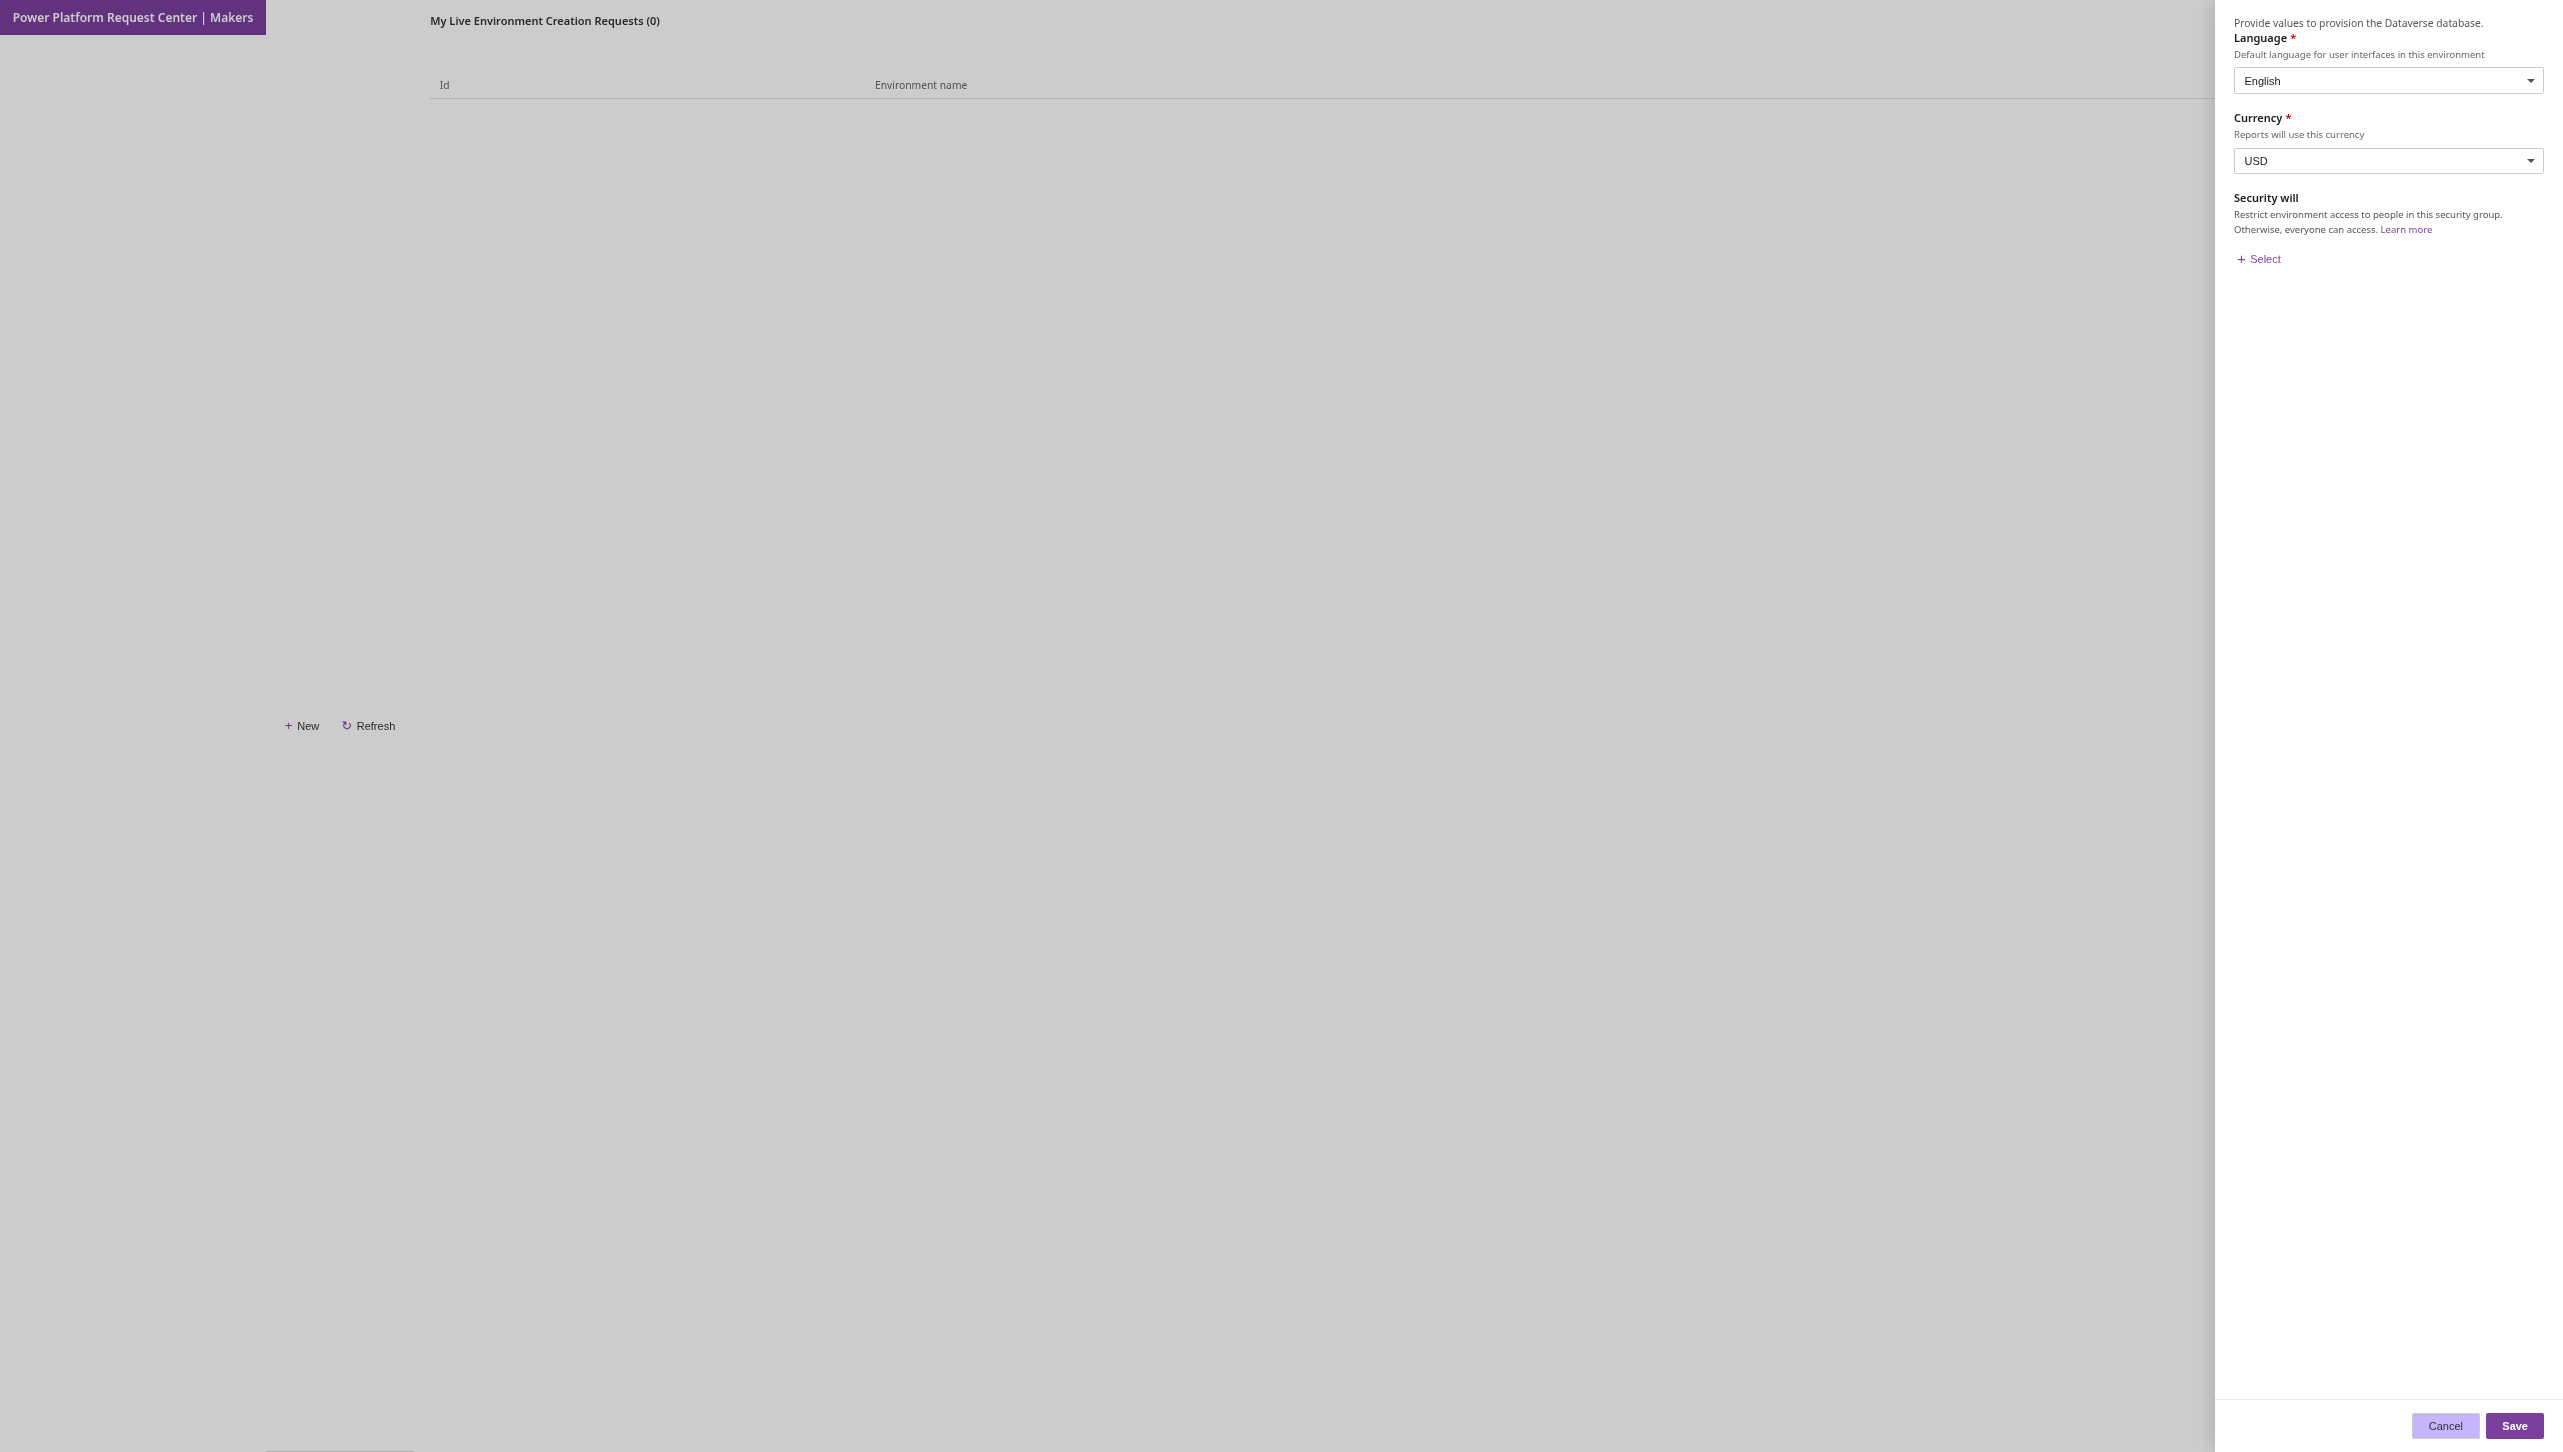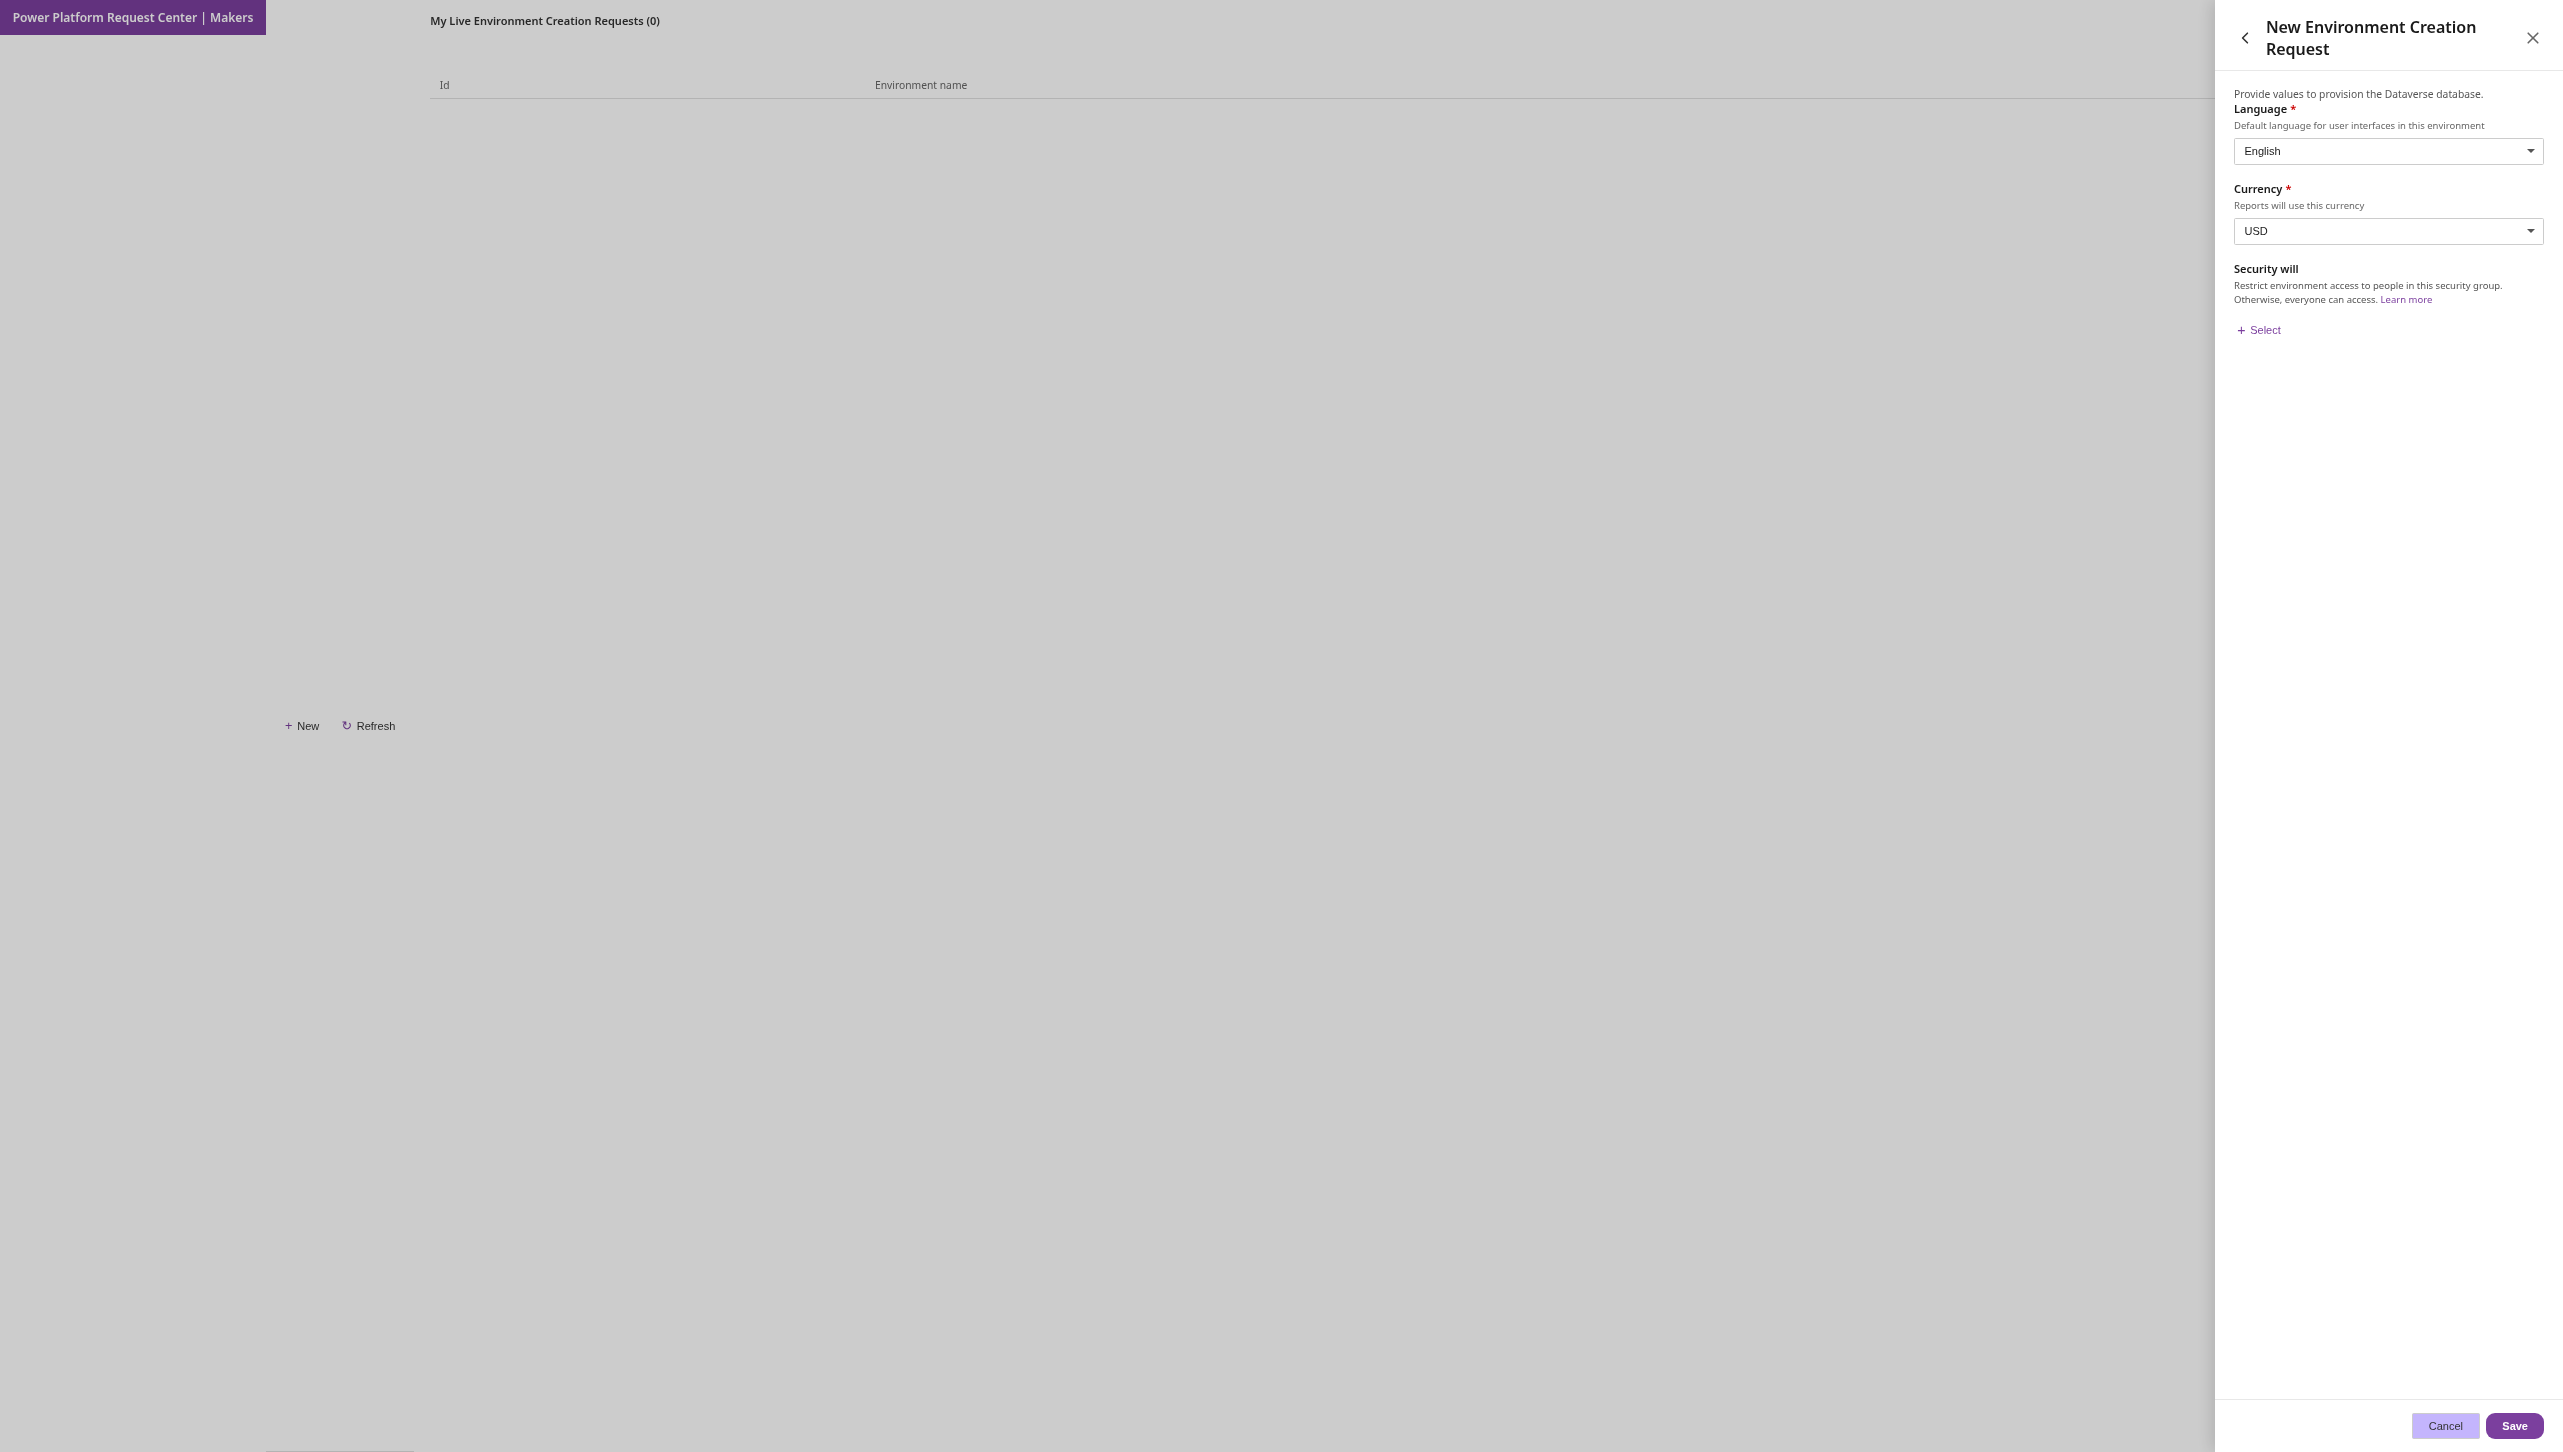--- a/index.html
+++ b/index.html
@@ -271,21 +271,21 @@
       border-radius: 1.6px;
       font-size: 11px;
       cursor: pointer;
       color: #333;
     }
 
     .btn-save {
       padding: 6.3px 16px;
       border: none;
       background: #7B3F9E;
-      border-radius: 9px;
+      border-radius: 2px;
       font-size: 11px;
       cursor: pointer;
       color: #fff;
       font-weight: 600;
     }
   </style>
 </head>
 <body>
 
 <div class="app-container">
@@ -318,33 +318,20 @@
       </thead>
       <tbody>
         
       </tbody>
     </table>
   </main>
 
 </div>
 
 <div class="panel">
-  <div class="panel-header">
-    <button class="panel-back-btn">
-      <svg width="16" height="16" viewBox="0 0 20 20" fill="none" xmlns="http://www.w3.org/2000/svg">
-        <path d="M13 4L7 10L13 16" stroke="#333" stroke-width="2" stroke-linecap="round" stroke-linejoin="round"></path>
-      </svg>
-    </button>
-    <span class="panel-title">New Environment Creation Request</span>
-    <button class="panel-close-btn">
-      <svg width="16" height="16" viewBox="0 0 20 20" fill="none" xmlns="http://www.w3.org/2000/svg">
-        <path d="M4 4L16 16M16 4L4 16" stroke="#666" stroke-width="2" stroke-linecap="round"></path>
-      </svg>
-    </button>
-  </div>
 
   <div class="panel-body">
     <p class="panel-subtitle">Provide values to provision the Dataverse database.</p>
 
     <div class="form-group">
       <div class="form-label">
         <span>Language</span>
         <span class="required-star">*</span>
       </div>
       <div class="form-description">Default language for user interfaces in this environment</div>

